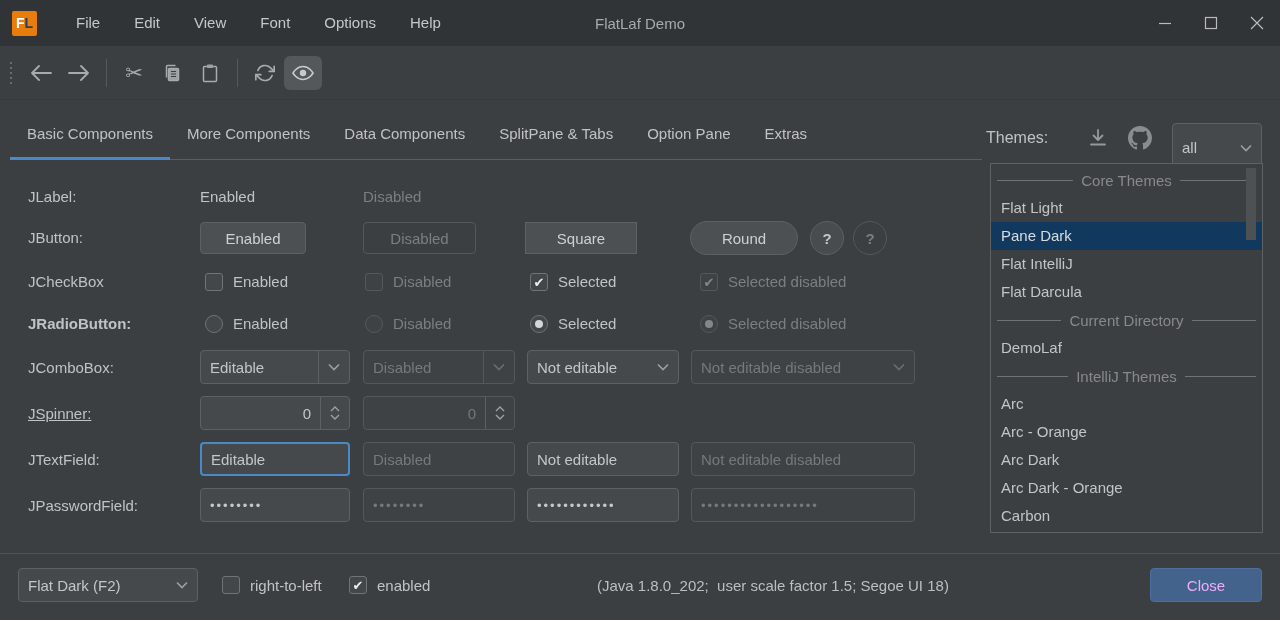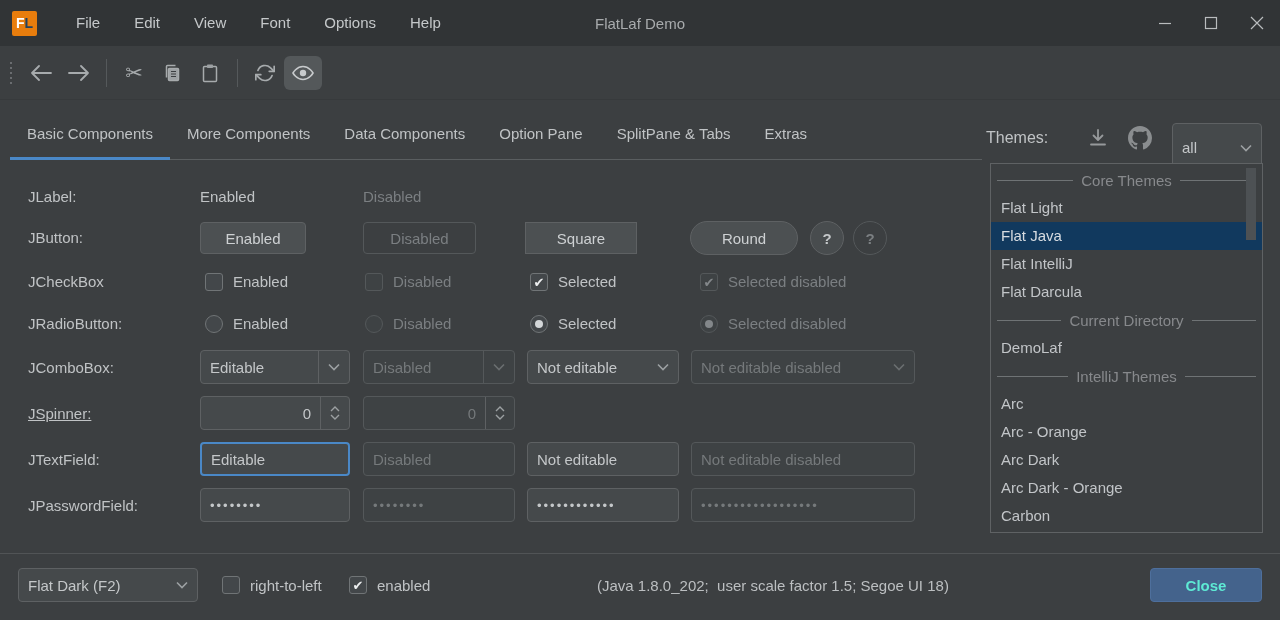--- a/index.html
+++ b/index.html
@@ -84,21 +84,21 @@
   .titem{height:28px;line-height:28px;padding-left:10px;color:#c2c5c8;white-space:nowrap;}
   .titem.sel{background:#11395e;color:#d7dce1;}
   .tsep{height:28px;display:flex;align-items:center;color:#87898c;padding:0 6px;}
   .tsep::before,.tsep::after{content:"";flex:1;height:1px;background:#6f7375;}
   .tsep span{margin:0 8px;white-space:nowrap;}
   .vthumb{position:absolute;right:2px;top:5px;width:10px;height:72px;background:#4d5154;}
 
   
   .bottom-sep{position:absolute;left:0;top:553px;width:1280px;height:1px;background:#515456;}
   .close-btn{position:absolute;left:1150px;top:568px;width:112px;height:34px;background:#44638c;
-             border:1px solid #4e6f9c;border-radius:4px;color:#5eead4;font-weight:bold;
+             border:1px solid #4e6f9c;border-radius:4px;color:#f0abfc;font-weight:normal;
              display:flex;align-items:center;justify-content:center;box-sizing:border-box;text-align:center;}
   .status{position:absolute;left:597px;top:577px;color:#bcbfc1;white-space:pre;}
   svg{display:block;}
 </style>
 </head>
 <body>
 
 <div id="app">
 
   <div class="titlebar">
@@ -183,22 +183,22 @@
         </svg>
     </div>
   </div>
 
   <div class="tabstrip">
     <div class="tabs-baseline"></div>
     <div class="tabs">
       <div class="tab active">Basic Components</div>
       <div class="tab">More Components</div>
       <div class="tab">Data Components</div>
+      <div class="tab">SplitPane &amp; Tabs</div>
       <div class="tab">Option Pane</div>
-      <div class="tab">SplitPane &amp; Tabs</div>
       <div class="tab">Extras</div>
     </div>
     <div class="themes-label">Themes:</div>
     <div class="hicon" style="left:1088px;top:28px;">
       <svg width="20" height="20" viewBox="0 0 20 20">
           <path d="M10 2v9M5.5 7.5L10 12l4.5-4.5" stroke="currentColor" stroke-width="1.8" fill="none" stroke-linecap="round" stroke-linejoin="round"></path>
           <path d="M3 16.5h14" stroke="currentColor" stroke-width="1.8" stroke-linecap="round"></path>
         </svg>
     </div>
     <div class="hicon" style="left:1128px;top:26px;">
@@ -214,42 +214,42 @@
           </svg>
         </span>
     </div>
   </div>
 
   <div class="themes-list" id="themes-list">
       <div class="tsep">
         <span>Core Themes</span>
       </div>
       <div class="titem">Flat Light</div>
-      <div class="titem sel">Flat Java</div>
+      <div class="titem sel">Pane Dark</div>
       <div class="titem">Flat IntelliJ</div>
       <div class="titem">Flat Darcula</div>
       <div class="tsep">
         <span>Current Directory</span>
       </div>
       <div class="titem">DemoLaf</div>
       <div class="tsep">
         <span>IntelliJ Themes</span>
       </div>
       <div class="titem">Arc</div>
       <div class="titem">Arc - Orange</div>
       <div class="titem">Arc Dark</div>
       <div class="titem">Arc Dark - Orange</div>
       <div class="titem">Carbon</div>
     </div>
   <div class="vthumb" style="left:1246px;top:168px;"></div>
 
   <div class="abs lbl" style="left:28px;top:188px;">JLabel:</div>
   <div class="abs lbl" style="left:28px;top:229px;">JButton:</div>
   <div class="abs lbl" style="left:28px;top:273px;">JCheckBox</div>
-  <div class="abs lbl" style="left:28px;top:315px;">JRadioButton:</div>
+  <div class="abs lbl" style="left:28px;top:315px;font-weight:bold;">JRadioButton:</div>
   <div class="abs lbl" style="left:28px;top:359px;">JComboBox:</div>
   <div class="abs lbl" style="left:28px;top:405px;text-decoration:underline;">JSpinner:</div>
   <div class="abs lbl" style="left:28px;top:451px;">JTextField:</div>
   <div class="abs lbl" style="left:28px;top:497px;">JPasswordField:</div>
 
   <div class="abs lbl" style="left:200px;top:188px;">Enabled</div>
   <div class="abs lbl dis" style="left:363px;top:188px;">Disabled</div>
 
   <div class="btn" style="left:200px;top:222px;width:106px;height:32px;">Enabled</div>
   <div class="btn outline" style="left:363px;top:222px;width:113px;height:32px;">Disabled</div>

